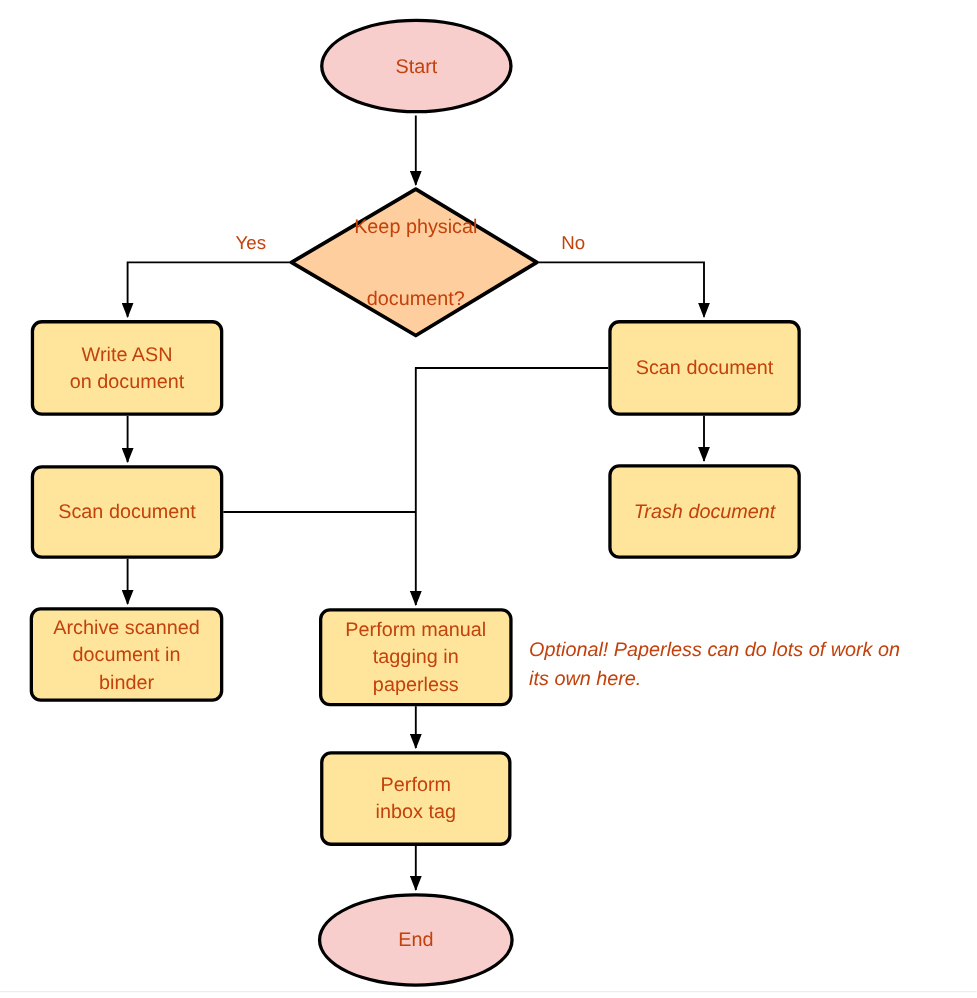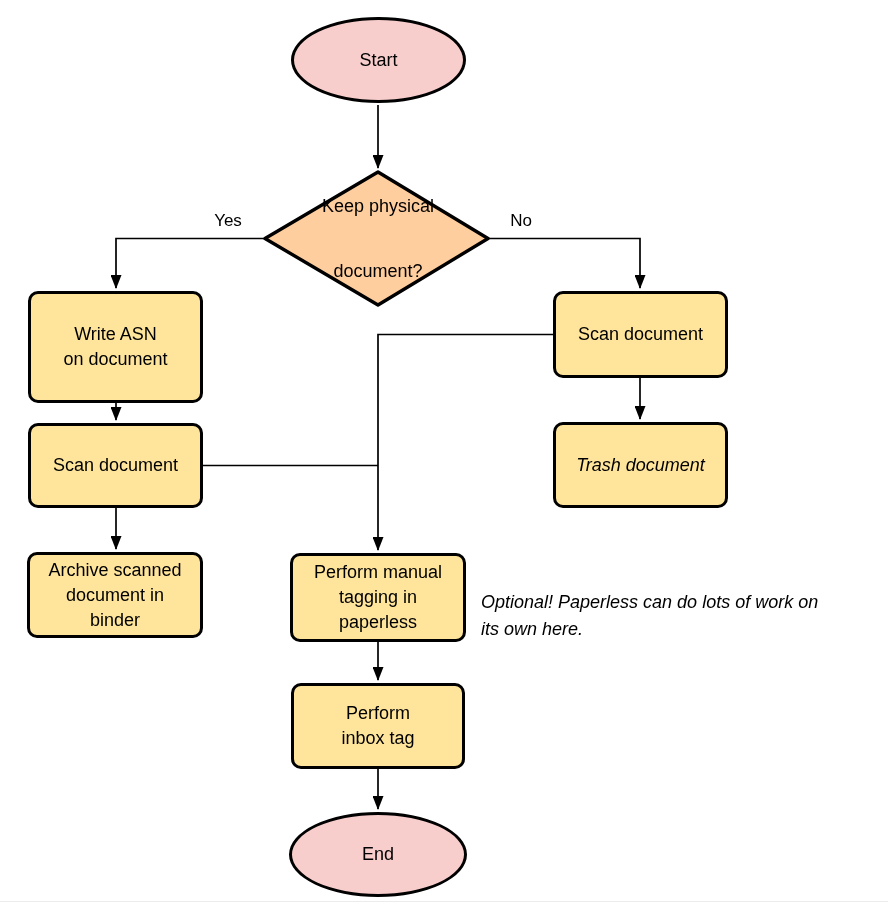--- a/index.html
+++ b/index.html
@@ -2,21 +2,21 @@
 <html><head>
 <meta charset="utf-8">
 <style>
   html, body { margin: 0; padding: 0; background: #ffffff; }
   .canvas {
     position: relative;
     width: 888px;
     height: 907px;
     background: #ffffff;
     font-family: "Liberation Sans", sans-serif;
-    color: #000000;
+    color: #c2410c;
     overflow: hidden;
   }
   svg.layer { position: absolute; left: 0; top: 0; }
   .edge { fill: none; stroke: #000000; stroke-width: 1.7px; }
   .diamond { fill: #ffce9e; stroke: #000000; stroke-width: 3.4px; stroke-linejoin: round; }
   .node {
     position: absolute;
     display: flex;
     flex-direction: column;
     align-items: center;
@@ -60,32 +60,32 @@
   }
   .page-edge {
     position: absolute;
     left: 0; top: 901px;
     width: 888px; height: 1px;
     background: #ececec;
   }
 
   
   #node-start   { left: 291px; top: 17px;  width: 175px; height: 86px; }
-  #node-write   { left: 28px;  top: 291px; width: 175px; height: 112px; }
+  #node-write   { left: 28px;  top: 291px; width: 175px; height: 87px; }
   #node-scan-l  { left: 28px;  top: 423px; width: 175px; height: 85px; }
   #node-archive { left: 27px;  top: 552px; width: 176px; height: 86px; }
   #node-scan-r  { left: 553px; top: 291px; width: 175px; height: 87px; }
   #node-trash   { left: 553px; top: 422px; width: 175px; height: 86px; font-style: italic; }
   #node-tagging { left: 290px; top: 553px; width: 176px; height: 89px; }
   #node-remove  { left: 291px; top: 683px; width: 174px; height: 86px; }
   #node-end     { left: 289px; top: 812px; width: 178px; height: 85px; }
   #decision-label { left: 267px; top: 212px; width: 222px; height: 53px; }
   #label-yes { left: 206px; top: 211px; width: 44px; }
   #label-no  { left: 499px; top: 211px; width: 44px; }
-  #note-optional { left: 481px; top: 589px; width: 400px; }
+  #note-optional { left: 481px; top: 577px; width: 400px; }
 </style>
 </head>
 <body>
 
 <div class="canvas">
 
   <svg class="layer" width="888" height="907" viewBox="0 0 888 907">
     <defs>
       <marker id="arrow" viewBox="0 0 14 11" refX="13" refY="5.5" markerWidth="14" markerHeight="11" markerUnits="userSpaceOnUse" orient="auto">
         <path d="M0,0 L14,5.5 L0,11 Z" fill="#000000"></path>

